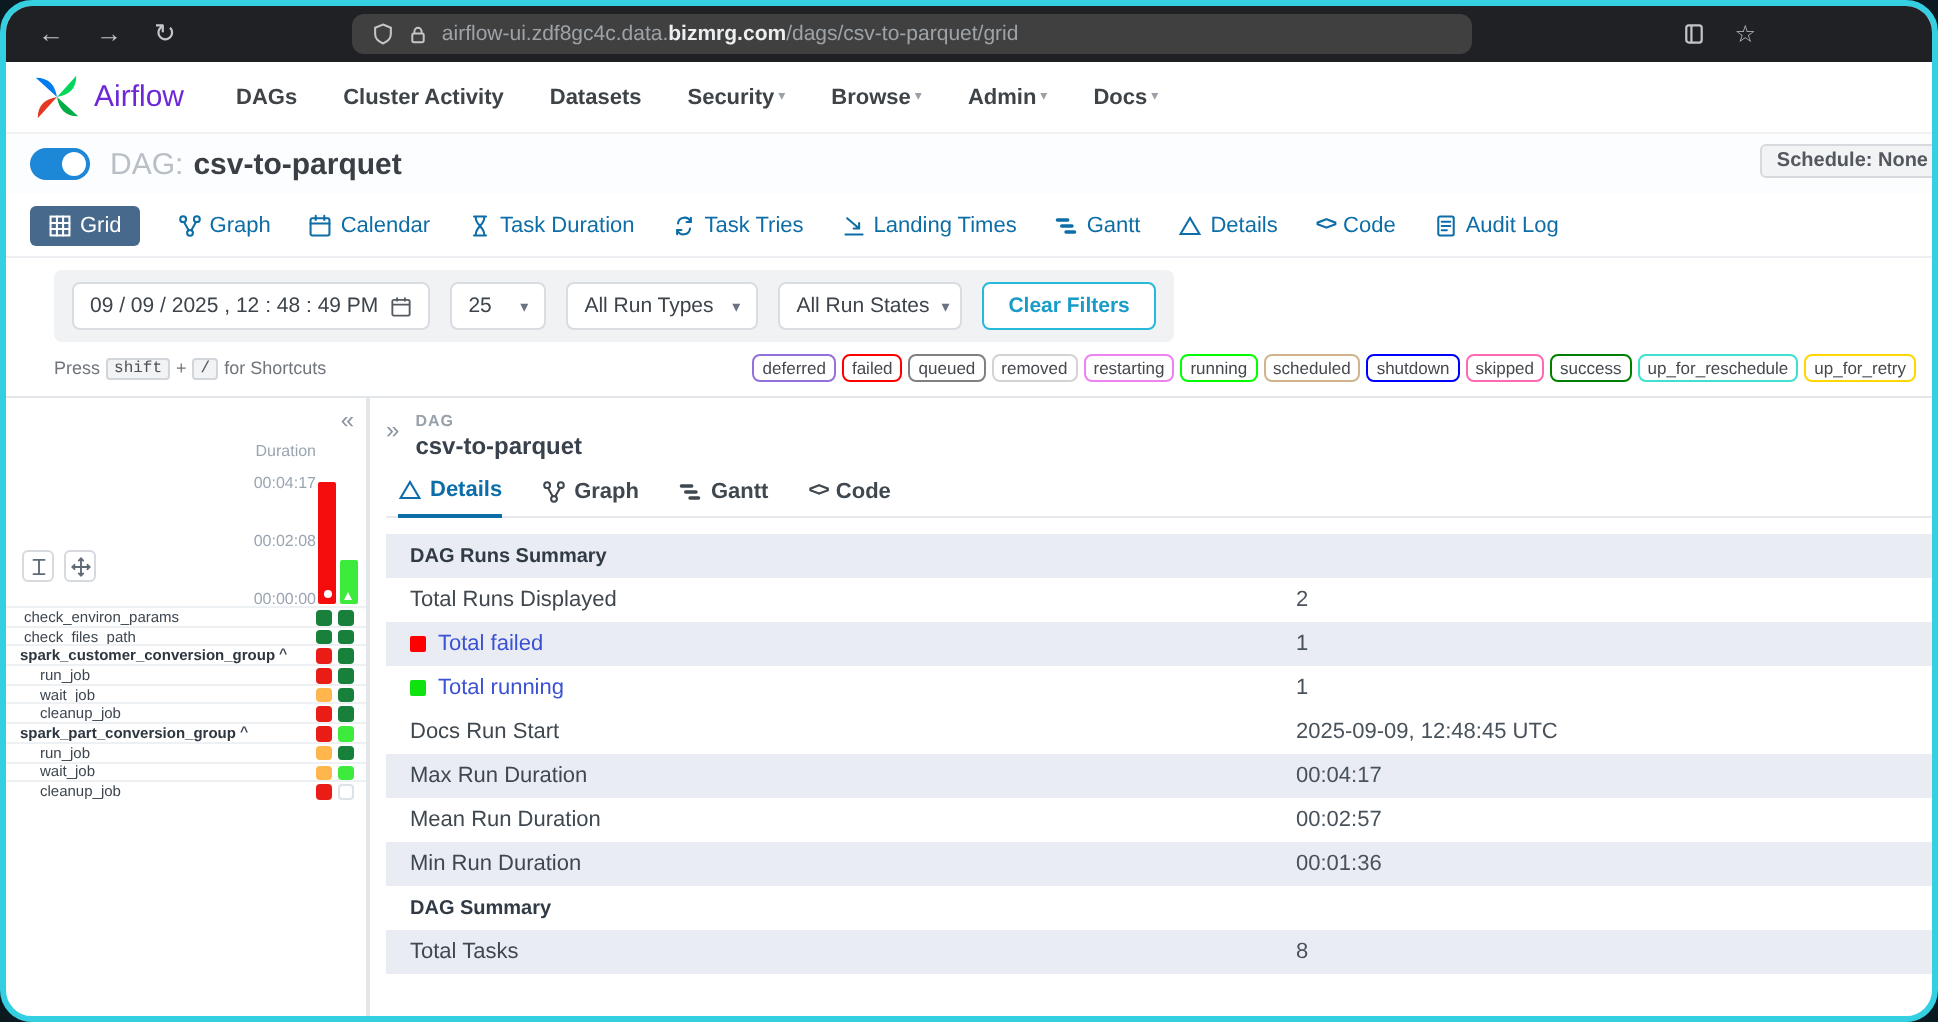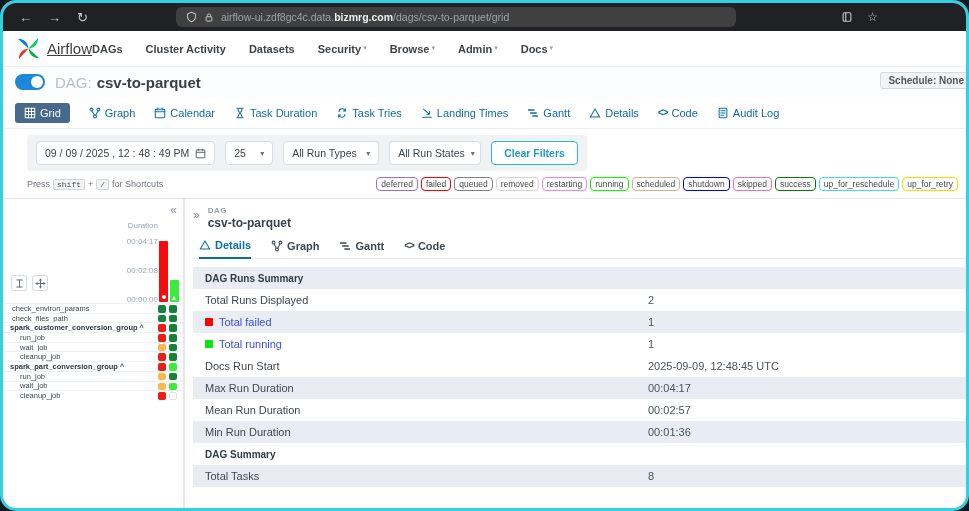--- a/index.html
+++ b/index.html
@@ -12,22 +12,22 @@
   .nav-btns span { cursor:default; }
   .url-pill { margin-left:88px; display:flex; align-items:center; gap:7px; background:#404040; border-radius:6px; padding:2px 10px; height:20px; width:560px; }
   .url-pill svg { flex:0 0 auto; }
   .url-text { font-size:10.5px; color:#9ea3a8; white-space:nowrap; overflow:hidden; }
   .url-text b { color:#eceef0; font-weight:bold; }
   .chrome-right { margin-left:auto; margin-right:78px; display:flex; gap:14px; color:#c3c6c9; font-size:12px; align-items:center; }
 
   
   .nav-bar { height:36px; background:#fff; display:flex; align-items:center; padding:0 12px; border-bottom:1px solid #f0f1f3; }
   .brand { display:flex; align-items:center; gap:5px; }
-  .brand-name { font-size:15px; color:#404040;text-decoration:underline; }
-  .nav-items { display:flex; gap:23px; }
+  .brand-name { font-size:15px; color:#6d28d9; }
+  .nav-items { display:flex; gap:23px; margin-left:26px; }
   .nav-item { font-size:11px; font-weight:bold; color:#3e4347; display:flex; align-items:flex-start; gap:2px; cursor:pointer; }
   .nav-item .caret { font-size:7px; color:#9aa0a6; margin-top:1px; }
 
   
   .dag-header { height:30px; display:flex; align-items:center; padding-left:12px; position:relative; background:#fcfdfe; }
   .toggle { width:30px; height:16px; background:#1d87d8; border-radius:9px; position:relative; cursor:pointer; }
   .toggle .knob { position:absolute; right:2px; top:2px; width:12px; height:12px; background:#fff; border-radius:50%; }
   .dag-label { margin-left:10px; font-size:15px; color:#b9bfc6; }
   .dag-name { margin-left:5px; font-size:15px; font-weight:bold; color:#3a3f46; }
   .schedule-badge { position:absolute; right:-6px; top:5px; font-size:10px; font-weight:bold; color:#53585e; background:#f2f3f5; border:1px solid #d6dade; border-radius:3px; padding:2px 7px; white-space:nowrap; }

